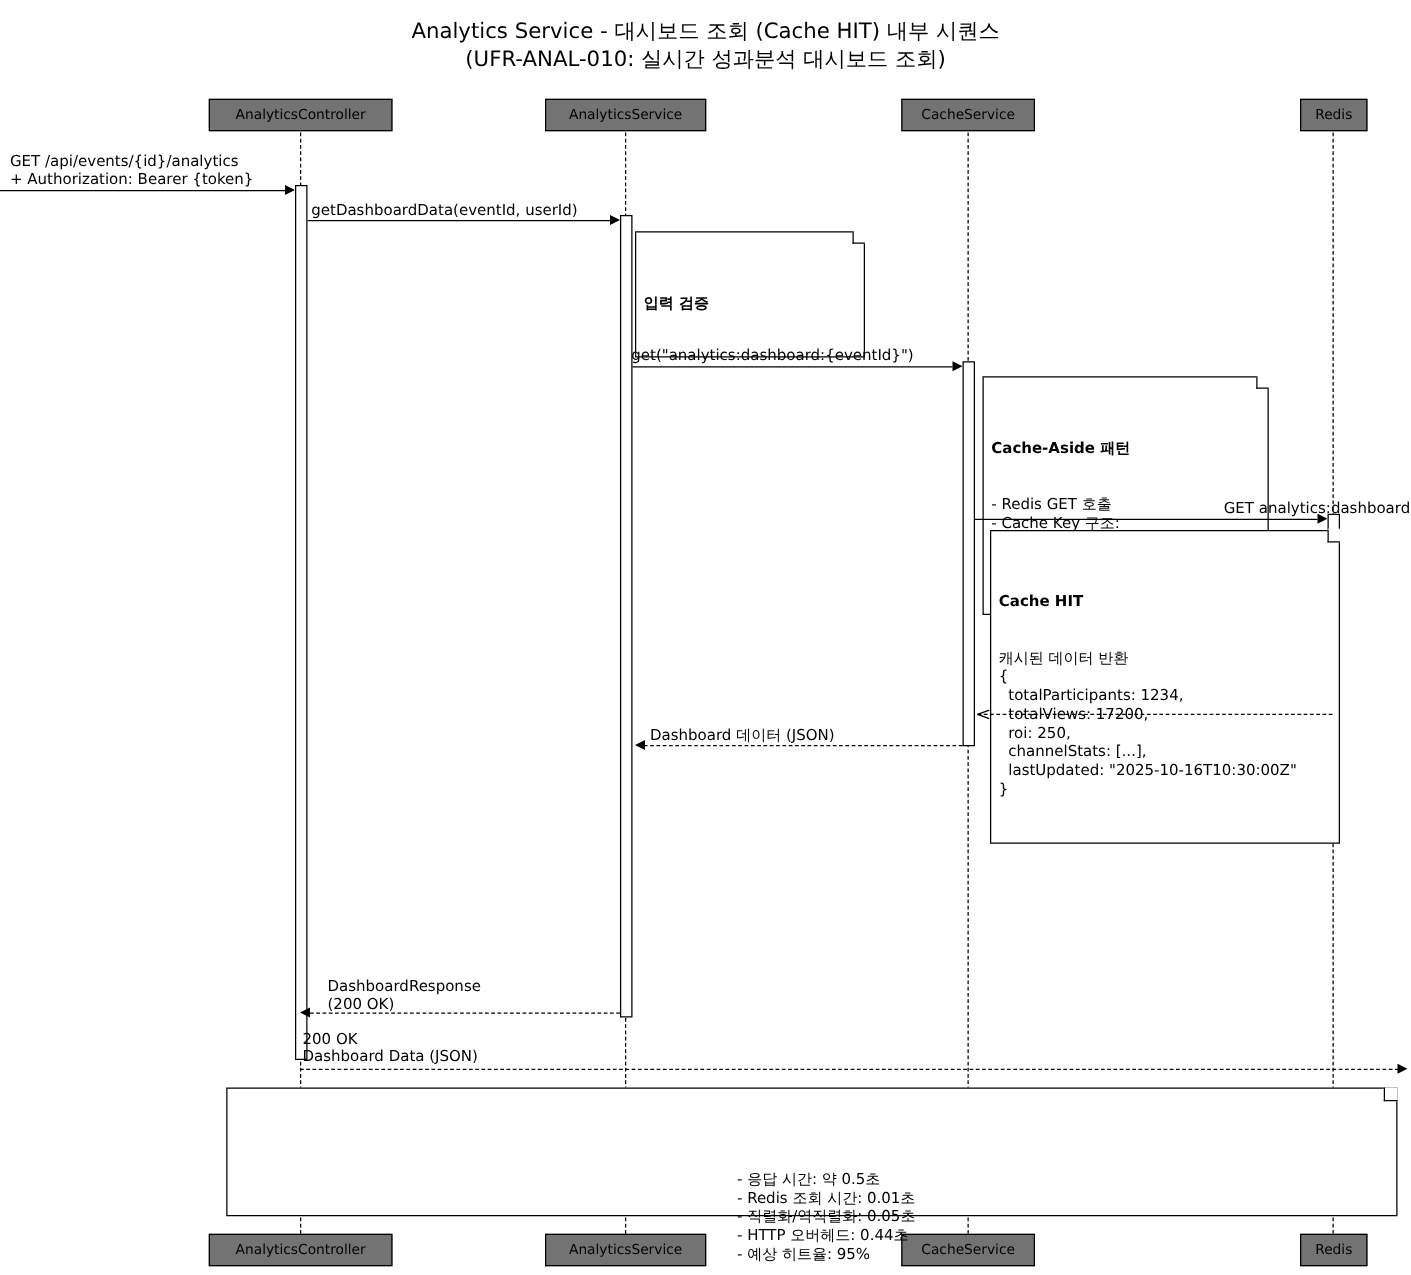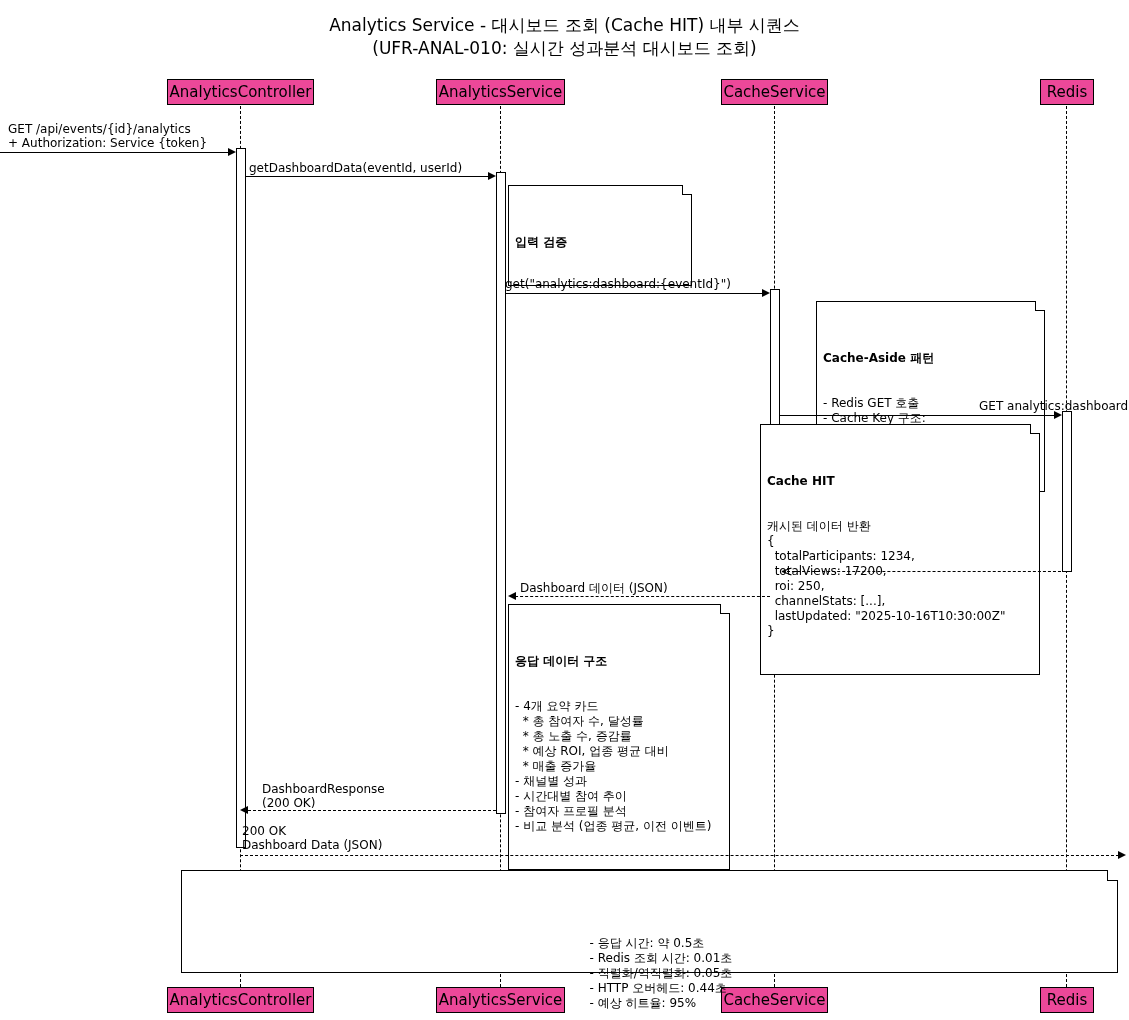--- a/index.html
+++ b/index.html
@@ -21,25 +21,25 @@
     font-weight:normal; font-size:17px;
     line-height:23px;
     letter-spacing:0px;
   }
   .title .l2 { display:block; }
 
   
   .actor-box {
     position:absolute;
     border:1px solid #000;
-    background:#ec4899;
+    background:#737373;
     height:26px;
     line-height:24px;
     text-align:center;
-    font-size:15px;
+    font-size:11px;
     white-space:nowrap;
   }
 
   
   .lifeline {
     position:absolute;
     width:0px;
     border-left:1px dashed #000;
   }
 
@@ -172,83 +172,70 @@
   <div class="actor-box" style="left:1040px; top:987px; width:54px;">
     <span>Redis</span>
   </div>
 
   <div class="activation" style="left:236px; top:148px; height:700px;"></div>
   <div class="activation" style="left:496px; top:172px; height:642px;"></div>
   <div class="activation" style="left:770px; top:289px; height:308px;"></div>
   <div class="activation" style="left:1062px; top:411px; height:161px;"></div>
 
   <div class="msg-label" style="left:8px; top:122px;">GET /api/events/{id}/analytics
-+ Authorization: Service {token}</div>
++ Authorization: Bearer {token}</div>
   <div class="msg-line" style="left:0px; top:152px; width:228px;"></div>
   <div class="arrow-r" style="left:228px; top:148px;"></div>
 
   <div class="msg-label" style="left:249px; top:161px;text-align:right;">getDashboardData(eventId, userId)</div>
   <div class="msg-line" style="left:246px; top:176px; width:242px;"></div>
   <div class="arrow-r" style="left:488px; top:172px;"></div>
 
   <div class="note" style="left:508px; top:185px; width:184px;">
     <span class="fold"></span>
     <div class="note-title">입력 검증</div>
   </div>
 
   <div class="msg-label" style="left:505px; top:277px;">get("analytics:dashboard:{eventId}")</div>
   <div class="msg-line" style="left:506px; top:293px; width:256px;"></div>
   <div class="arrow-r" style="left:762px; top:289px;"></div>
 
-  <div class="note" style="left:786px; top:301px; width:229px;margin-left:30px;">
+  <div class="note" style="left:786px; top:301px; width:229px;">
     <span class="fold"></span>
     <div class="note-title">Cache-Aside 패턴</div>
     <div>- Redis GET 호출
 - Cache Key 구조:
   analytics:dashboard:{eventId}
 - TTL: 300초 (5분)</div>
   </div>
 
   <div class="msg-label" style="left:979px; top:399px;">GET analytics:dashboard:{eventId}</div>
   <div class="msg-line" style="left:780px; top:415px; width:274px;"></div>
   <div class="arrow-r" style="left:1054px; top:411px;"></div>
 
-  <div class="note" style="left:760px; top:424px; width:280px;">
+  <div class="note" style="left:792px; top:424px; width:280px;">
     <span class="fold"></span>
     <div class="note-title">Cache HIT</div>
     <div>캐시된 데이터 반환
 {
   totalParticipants: 1234,
   totalViews: 17200,
   roi: 250,
   channelStats: [...],
   lastUpdated: "2025-10-16T10:30:00Z"
 }</div>
   </div>
 
   <div class="msg-line dashed" style="left:782px; top:571px; width:284px;"></div>
   <div class="arrow-open-l" style="left:782px; top:571px; width:10px; height:1px;"></div>
 
   <div class="msg-label" style="left:520px; top:581px;">Dashboard 데이터 (JSON)</div>
   <div class="msg-line dashed" style="left:510px; top:596px; width:260px;"></div>
   <div class="arrow-l" style="left:508px; top:592px;"></div>
 
-  <div class="note" style="left:508px; top:604px; width:222px;">
-    <span class="fold"></span>
-    <div class="note-title">응답 데이터 구조</div>
-    <div>- 4개 요약 카드
-  * 총 참여자 수, 달성률
-  * 총 노출 수, 증감률
-  * 예상 ROI, 업종 평균 대비
-  * 매출 증가율
-- 채널별 성과
-- 시간대별 참여 추이
-- 참여자 프로필 분석
-- 비교 분석 (업종 평균, 이전 이벤트)</div>
-  </div>
 
   <div class="msg-label" style="left:262px; top:782px;">DashboardResponse
 (200 OK)</div>
   <div class="msg-line dashed" style="left:248px; top:810px; width:248px;"></div>
   <div class="arrow-l" style="left:240px; top:806px;"></div>
 
   <div class="msg-label" style="left:242px; top:824px;">200 OK
 Dashboard Data (JSON)</div>
   <div class="msg-line dashed" style="left:240px; top:855px; width:884px;"></div>
   <div class="arrow-r" style="left:1118px; top:851px;"></div>

